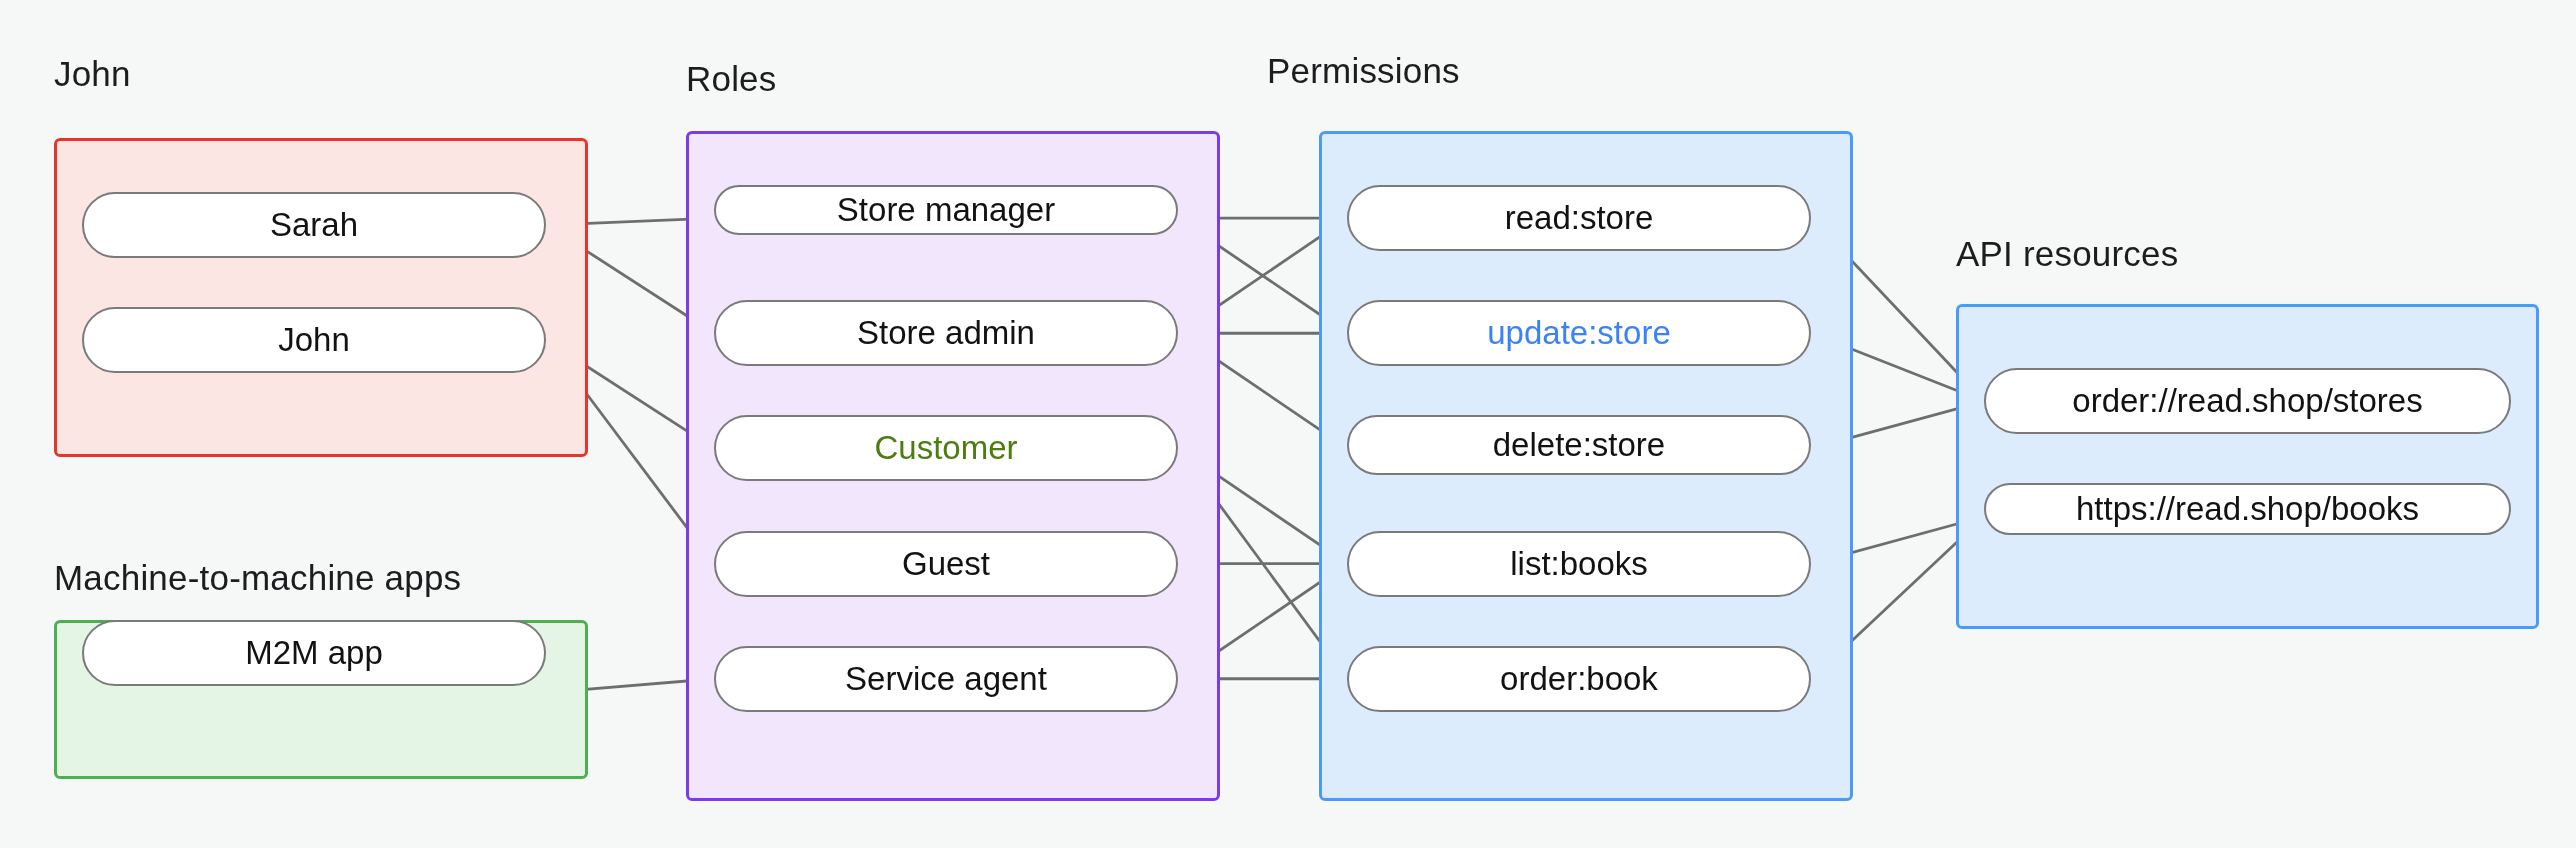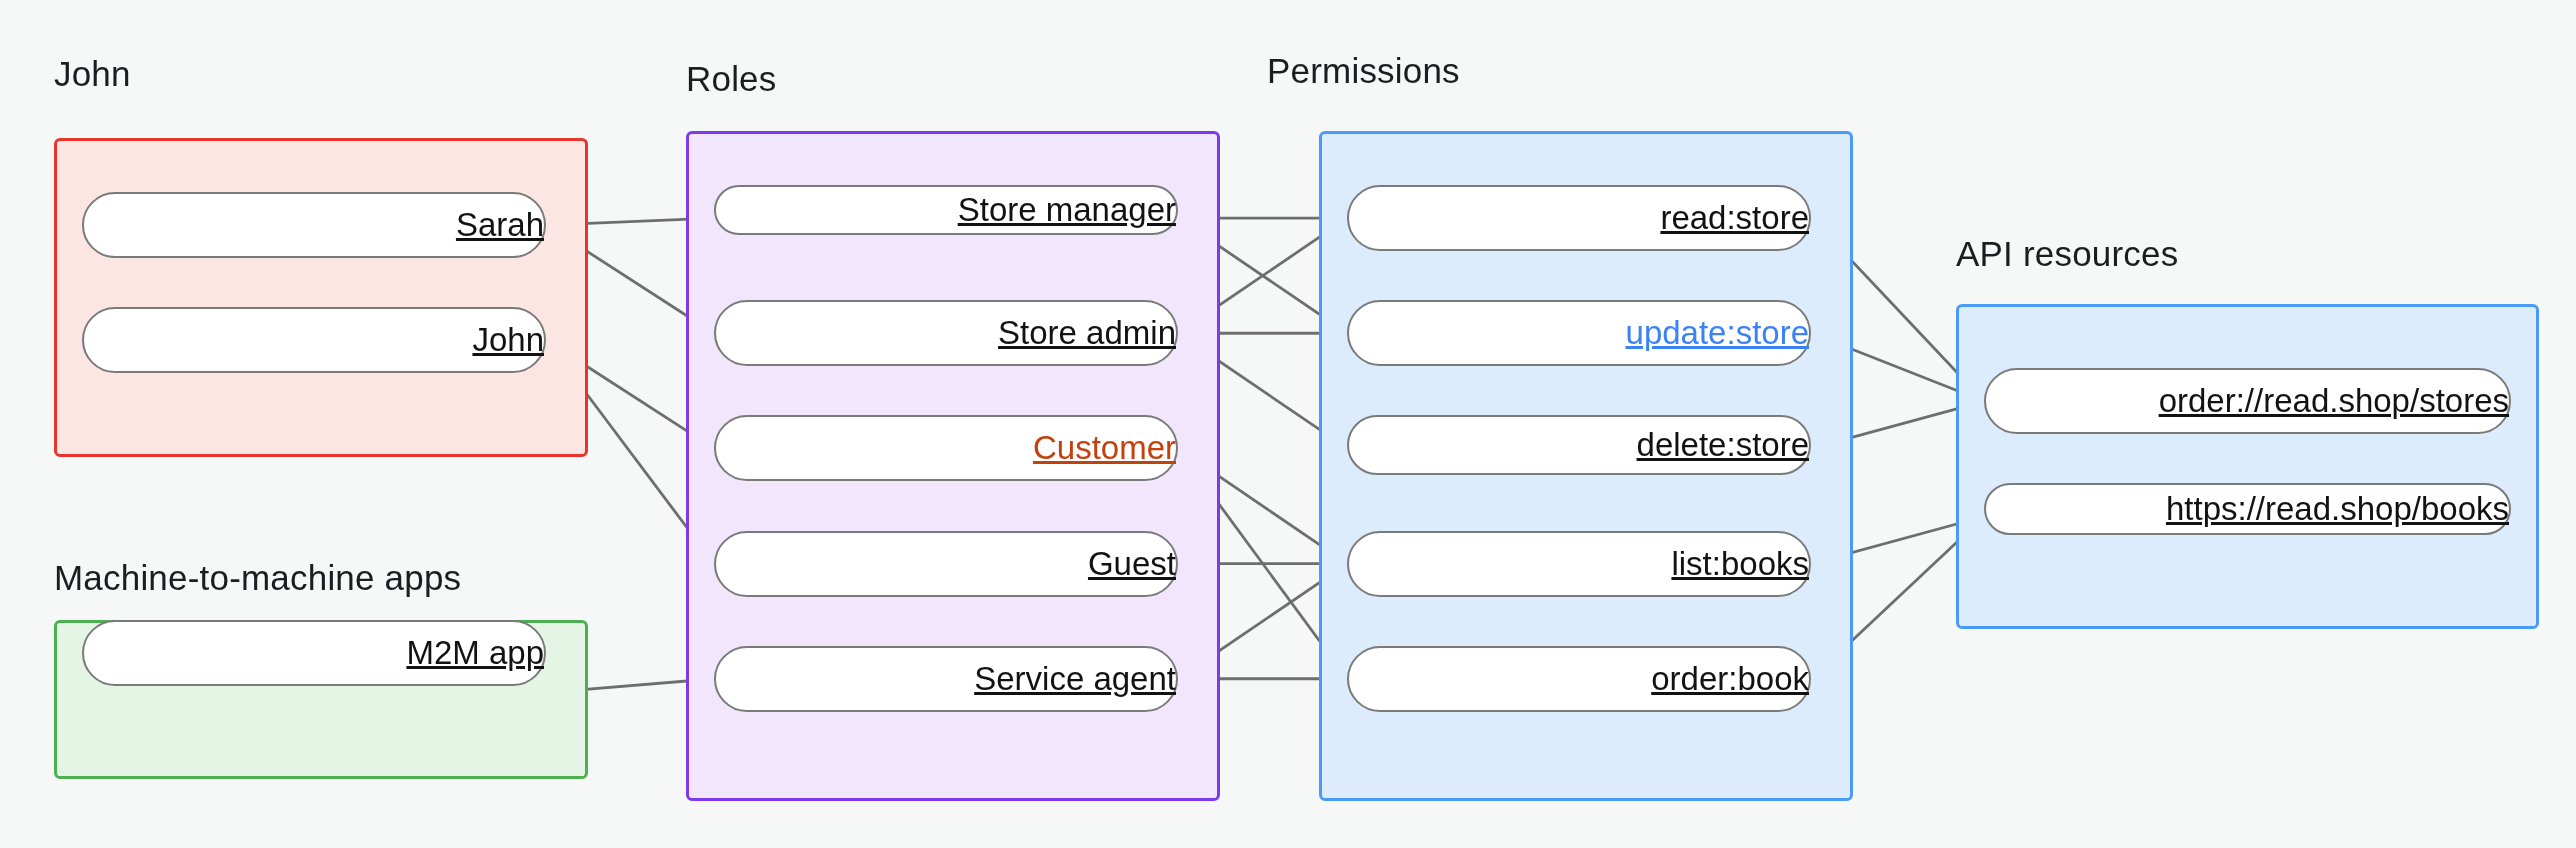--- a/index.html
+++ b/index.html
@@ -43,26 +43,25 @@
     z-index: 2;
   }
   .node {
     position: absolute;
     box-sizing: border-box;
     background: #ffffff;
     border: 2.6px solid #7a7a7a;
     border-radius: 35px;
     display: flex;
     align-items: center;
-    justify-content: flex-end;
+    justify-content: center;
     font-size: 33px;
     color: #121212;
     z-index: 4;
     white-space: nowrap;
-    text-decoration: underline;
   }
   .node-label { pointer-events: none; }
   .dot { fill: #6e6e6e; }
   .edge { stroke: #6e6e6e; stroke-width: 3.2; fill: none; }
 </style>
 </head>
 <body>
 
 <div id="stage">
   <svg id="edges" viewBox="0 0 2952 972" width="2576" height="848">
@@ -120,21 +119,21 @@
       </div>
       <div class="node" style="left: 82px; top: 620px; width: 464px; height: 66px; border-color: rgb(122, 122, 122); background: rgb(255, 255, 255); color: rgb(18, 18, 18);">
         <span class="node-label">M2M app</span>
       </div>
       <div class="node" style="left: 714px; top: 185px; width: 464px; height: 50px; border-color: rgb(122, 122, 122); background: rgb(255, 255, 255); color: rgb(18, 18, 18);">
         <span class="node-label">Store manager</span>
       </div>
       <div class="node" style="left: 714px; top: 300px; width: 464px; height: 66px; border-color: rgb(122, 122, 122); background: rgb(255, 255, 255); color: rgb(18, 18, 18);">
         <span class="node-label">Store admin</span>
       </div>
-      <div class="node" style="left: 714px; top: 415px; width: 464px; height: 66px; border-color: rgb(122, 122, 122); background: rgb(255, 255, 255); color: #c2410c;">
+      <div class="node" style="left: 714px; top: 415px; width: 464px; height: 66px; border-color: rgb(122, 122, 122); background: rgb(255, 255, 255); color: #4d7c0f;">
         <span class="node-label">Customer</span>
       </div>
       <div class="node" style="left: 714px; top: 531px; width: 464px; height: 66px; border-color: rgb(122, 122, 122); background: rgb(255, 255, 255); color: rgb(18, 18, 18);">
         <span class="node-label">Guest</span>
       </div>
       <div class="node" style="left: 714px; top: 646px; width: 464px; height: 66px; border-color: rgb(122, 122, 122); background: rgb(255, 255, 255); color: rgb(18, 18, 18);">
         <span class="node-label">Service agent</span>
       </div>
       <div class="node" style="left: 1347px; top: 185px; width: 464px; height: 66px; border-color: rgb(122, 122, 122); background: rgb(255, 255, 255); color: rgb(18, 18, 18);">
         <span class="node-label">read:store</span>

